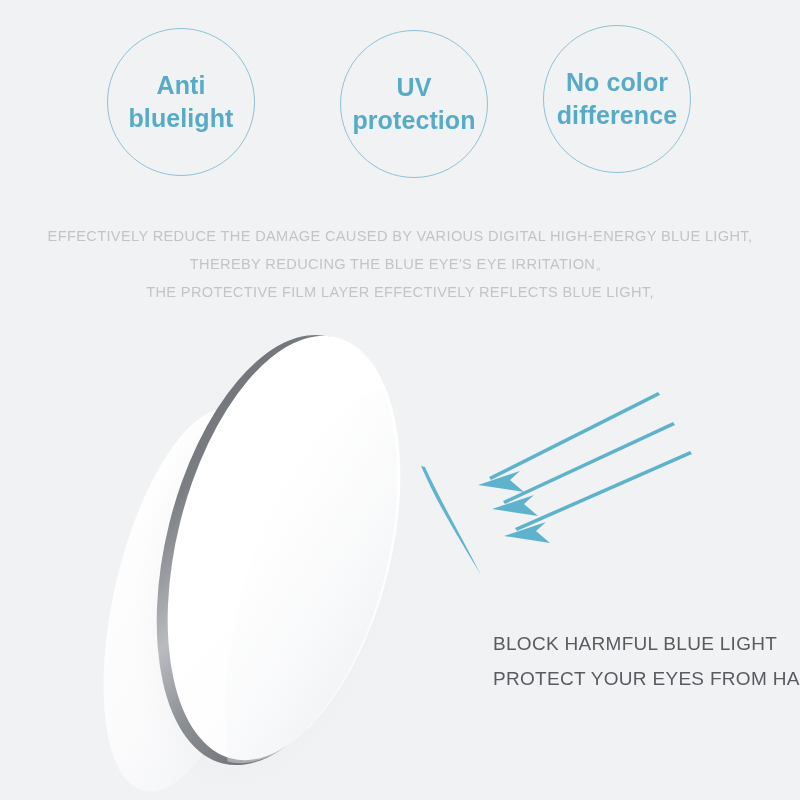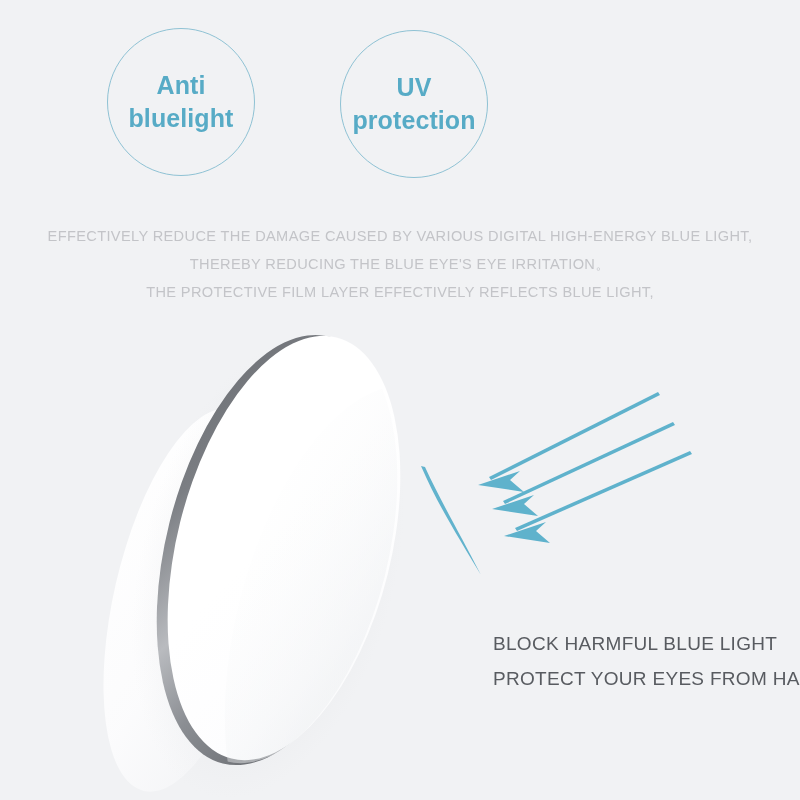--- a/index.html
+++ b/index.html
@@ -106,20 +106,24 @@
     <div class="badge" id="badge-1">
       <div class="badge-label">Anti
 bluelight</div>
     </div>
 
     <div class="badge" id="badge-2">
       <div class="badge-label">UV
 protection</div>
     </div>
 
+    <div class="badge" id="badge-3">
+      <div class="badge-label">No color
+difference</div>
+    </div>
 
   </div>
 
   <div id="desc">
     <div class="desc-line">EFFECTIVELY REDUCE THE DAMAGE CAUSED BY VARIOUS DIGITAL HIGH-ENERGY BLUE LIGHT,</div>
     <div class="desc-line">THEREBY REDUCING THE BLUE EYE'S EYE IRRITATION。</div>
     <div class="desc-line">THE PROTECTIVE FILM LAYER EFFECTIVELY REFLECTS BLUE LIGHT,</div>
   </div>
 
   <div id="illustration">

